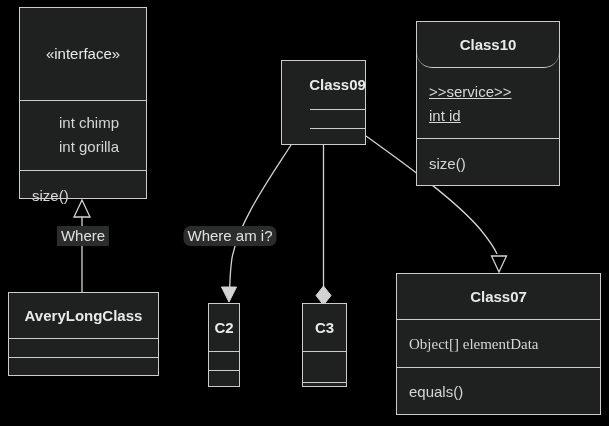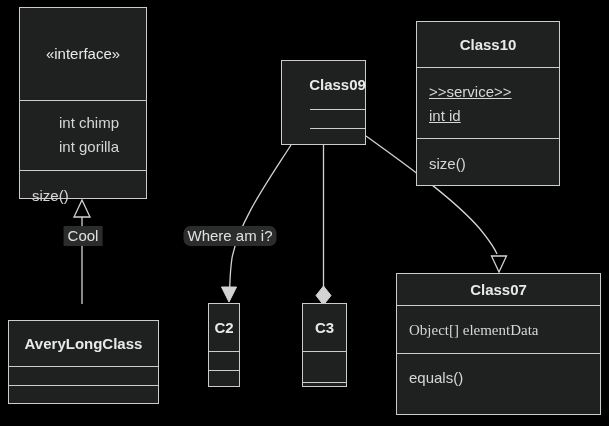--- a/index.html
+++ b/index.html
@@ -90,45 +90,45 @@
 
   <div class="classbox" style="left:281px; top:60px; width:85px; height:85px;padding-left:28px;">
     <div class="title" style="height:49px;">
       <div>Class09</div>
     </div>
     <div class="comp" style="height:19px;"></div>
     <div class="comp last"></div>
   </div>
 
   <div class="classbox" style="left:416px; top:21px; width:144px; height:165px;">
-    <div class="title" style="height:46px;">
+    <div class="title" style="height:46px;border-radius:15px;">
       <div>Class10</div>
     </div>
     <div class="comp rows" style="height:71px; padding-top:12px;text-decoration:underline;">
       <div>&gt;&gt;service&gt;&gt;</div>
       <div>int id</div>
     </div>
     <div class="comp last rows tall">
       <div>size()</div>
     </div>
   </div>
 
   <div class="classbox" style="left:396px; top:273px; width:205px; height:142px;">
-    <div class="title" style="height:32px;">
+    <div class="title" style="height:46px;">
       <div>Class07</div>
     </div>
     <div class="comp rows" style="height:48px; padding-top:12px;font-family:Liberation Serif, serif;">
       <div>Object[] elementData</div>
     </div>
     <div class="comp last rows" style="padding-top:12px;">
       <div>equals()</div>
     </div>
   </div>
 
-  <div class="classbox" style="left:8px; top:320px; width:151px; height:84px;">
+  <div class="classbox" style="left:8px; top:292px; width:151px; height:84px;">
     <div class="title" style="height:46px;">
       <div>AveryLongClass</div>
     </div>
     <div class="comp" style="height:19px;"></div>
     <div class="comp last"></div>
   </div>
 
   <div class="classbox" style="left:208px; top:303px; width:32px; height:84px;">
     <div class="title" style="height:48px;">
       <div>C2</div>
@@ -138,16 +138,16 @@
   </div>
 
   <div class="classbox" style="left:302px; top:303px; width:45px; height:84px;gap:12px;">
     <div class="title" style="height:48px;">
       <div>C3</div>
     </div>
     <div class="comp" style="height:19px;"></div>
     <div class="comp last"></div>
   </div>
 
-  <div class="edge-label" style="left:83px; top:226px;">Cool</div>
+  <div class="edge-label" style="left:83px; top:226px;">Where</div>
   <div class="edge-label" style="left:230px; top:226px;border-radius:7px;">Where am i?</div>
 
 </div>
 
 </body></html>

